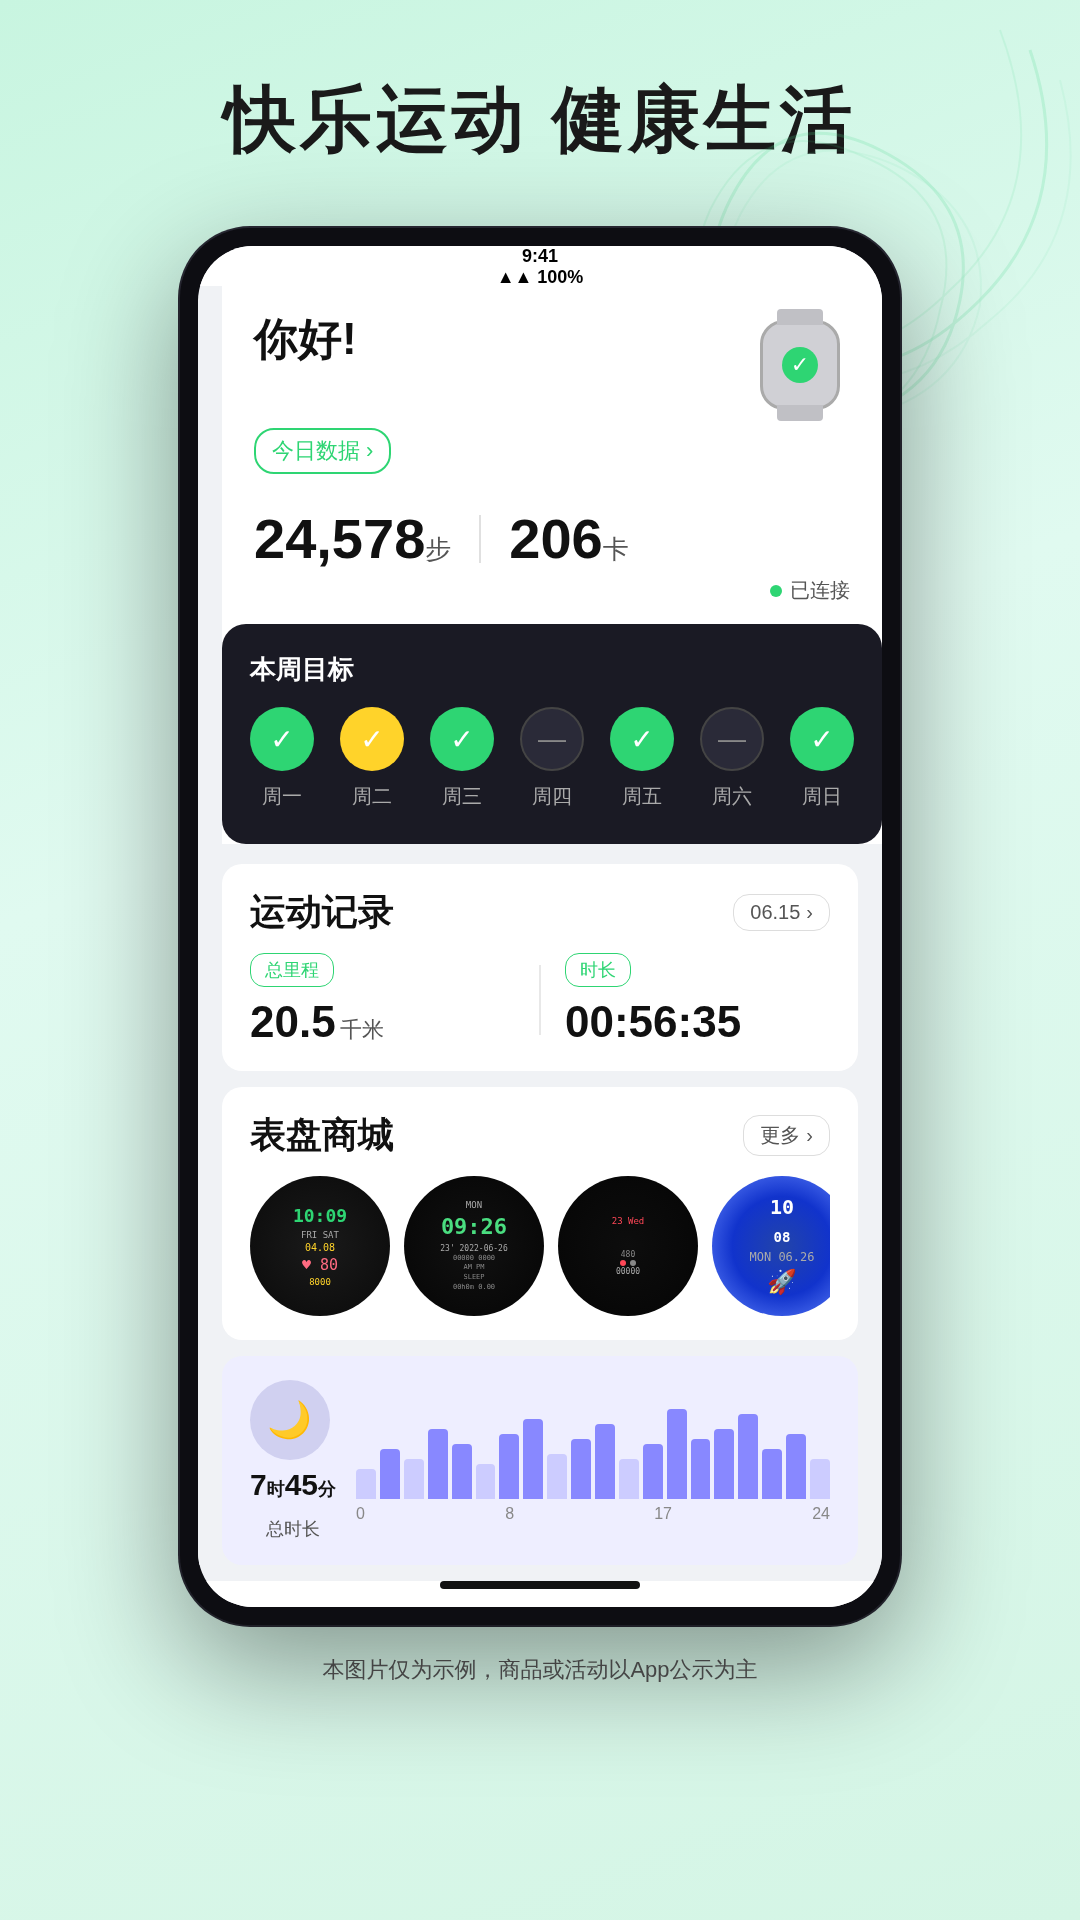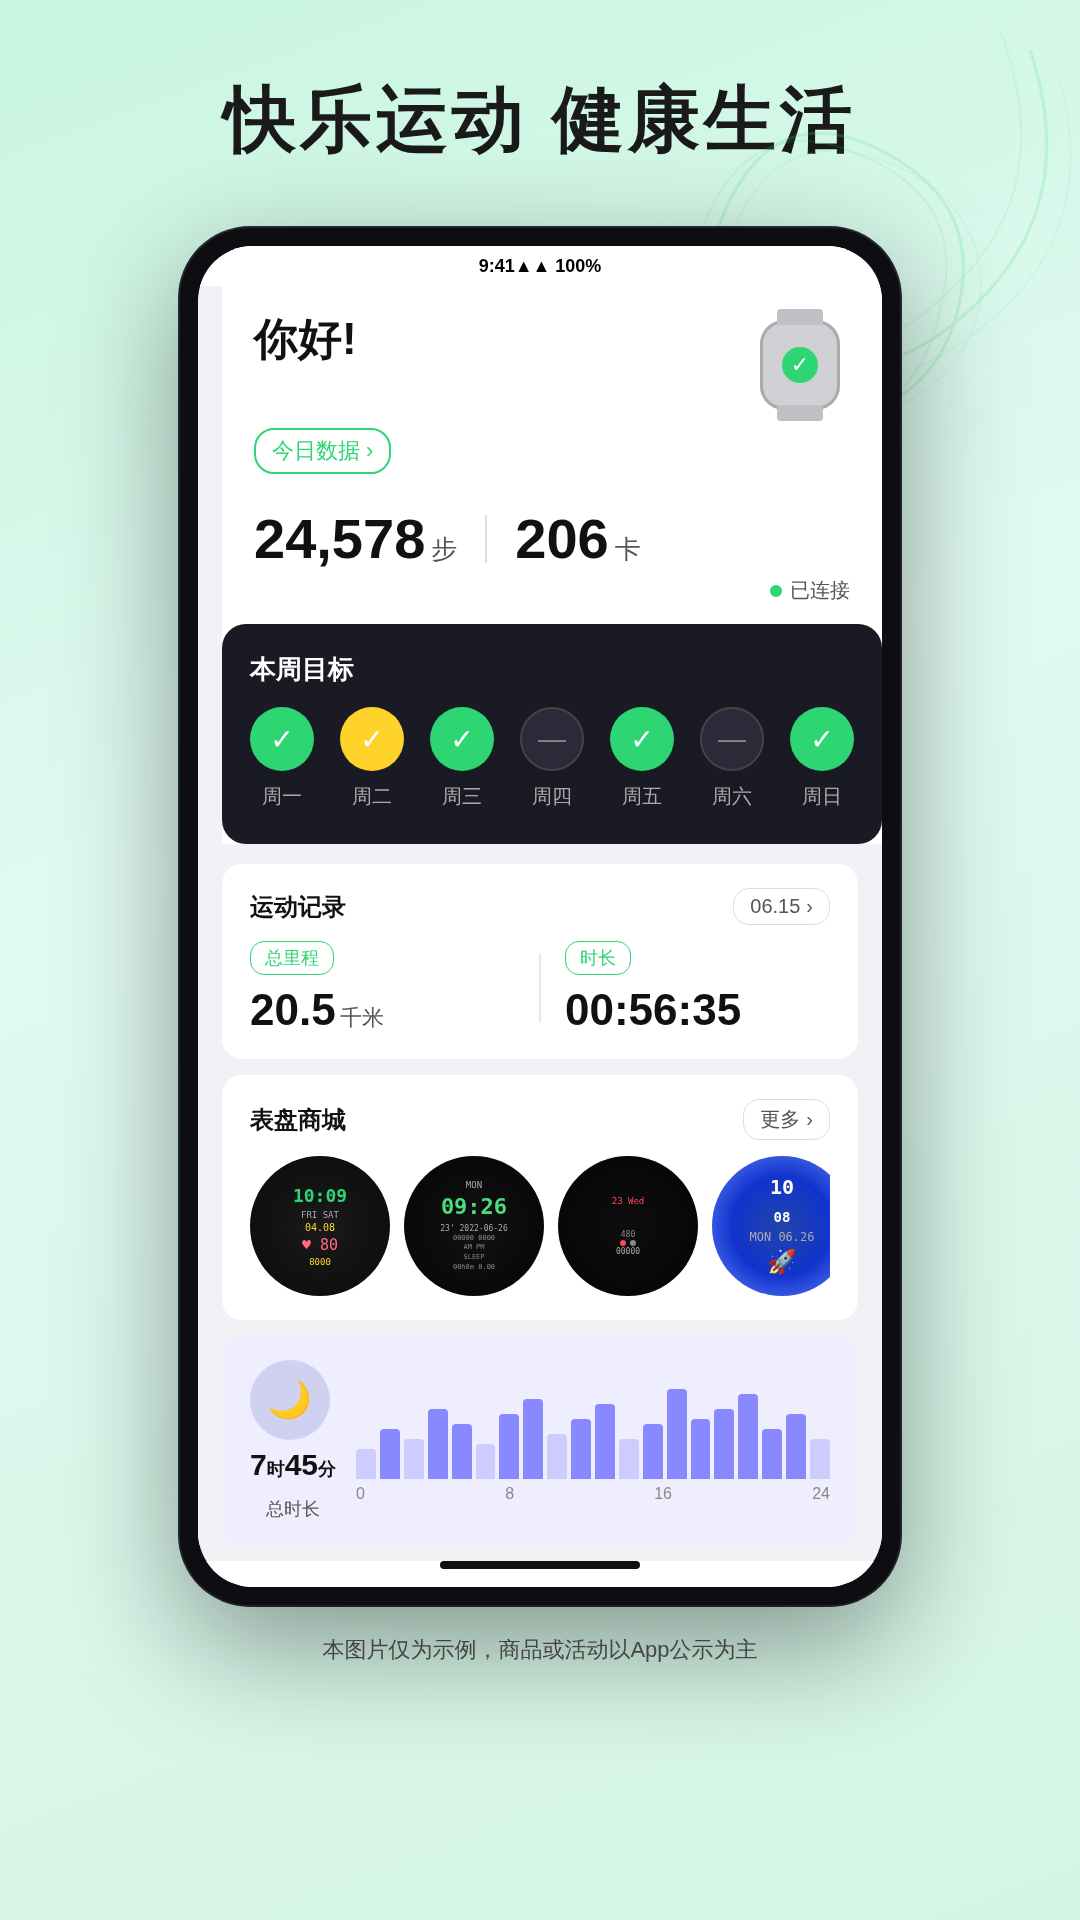--- a/index.html
+++ b/index.html
@@ -55,24 +55,25 @@
       overflow: hidden;
       min-height: 1200px;
     }
 
     
     .status-bar {
       background: white;
       height: 40px;
       display: flex;
       align-items: center;
-      justify-content: center;
+      justify-content: flex-start;
       padding: 0 30px;
       font-size: 18px;
       font-weight: 600;
+      flex-direction: column;
     }
 
     
     .app-content {
       background: white;
       padding: 24px 32px 0;
       margin-left: 24px;
     }
 
     
@@ -160,21 +161,20 @@
     .stats-row {
       display: flex;
       align-items: baseline;
       gap: 0;
       margin-bottom: 6px;
     }
 
     .stat-block {
       display: flex;
       align-items: baseline;
-      gap: 6px;
     }
 
     .stat-divider {
       width: 2px;
       height: 48px;
       background: #e0e0e0;
       margin: 0 28px;
       align-self: center;
     }
 
@@ -274,21 +274,21 @@
     }
 
     .section-header {
       display: flex;
       justify-content: space-between;
       align-items: center;
       margin-bottom: 16px;
     }
 
     .section-title {
-      font-size: 24px;
+      font-size: 36px;
       font-weight: 700;
       color: #111;
     }
 
     .date-badge {
       background: white;
       border: 1.5px solid #ddd;
       border-radius: 16px;
       padding: 6px 16px;
       font-size: 20px;
@@ -684,21 +684,21 @@
                 <div class="sleep-bar" style="height: 60px;"></div>
                 <div class="sleep-bar" style="height: 70px;"></div>
                 <div class="sleep-bar" style="height: 85px;"></div>
                 <div class="sleep-bar" style="height: 50px;"></div>
                 <div class="sleep-bar" style="height: 65px;"></div>
                 <div class="sleep-bar light" style="height: 40px;"></div>
               </div>
             <div class="sleep-axis">
               <span>0</span>
               <span>8</span>
-              <span>16</span>
+              <span>17</span>
               <span>24</span>
             </div>
           </div>
         </div>
 
       </div>
 
       <div style="background:white;padding-bottom:10px;">
         <div class="home-indicator"></div>
       </div>

